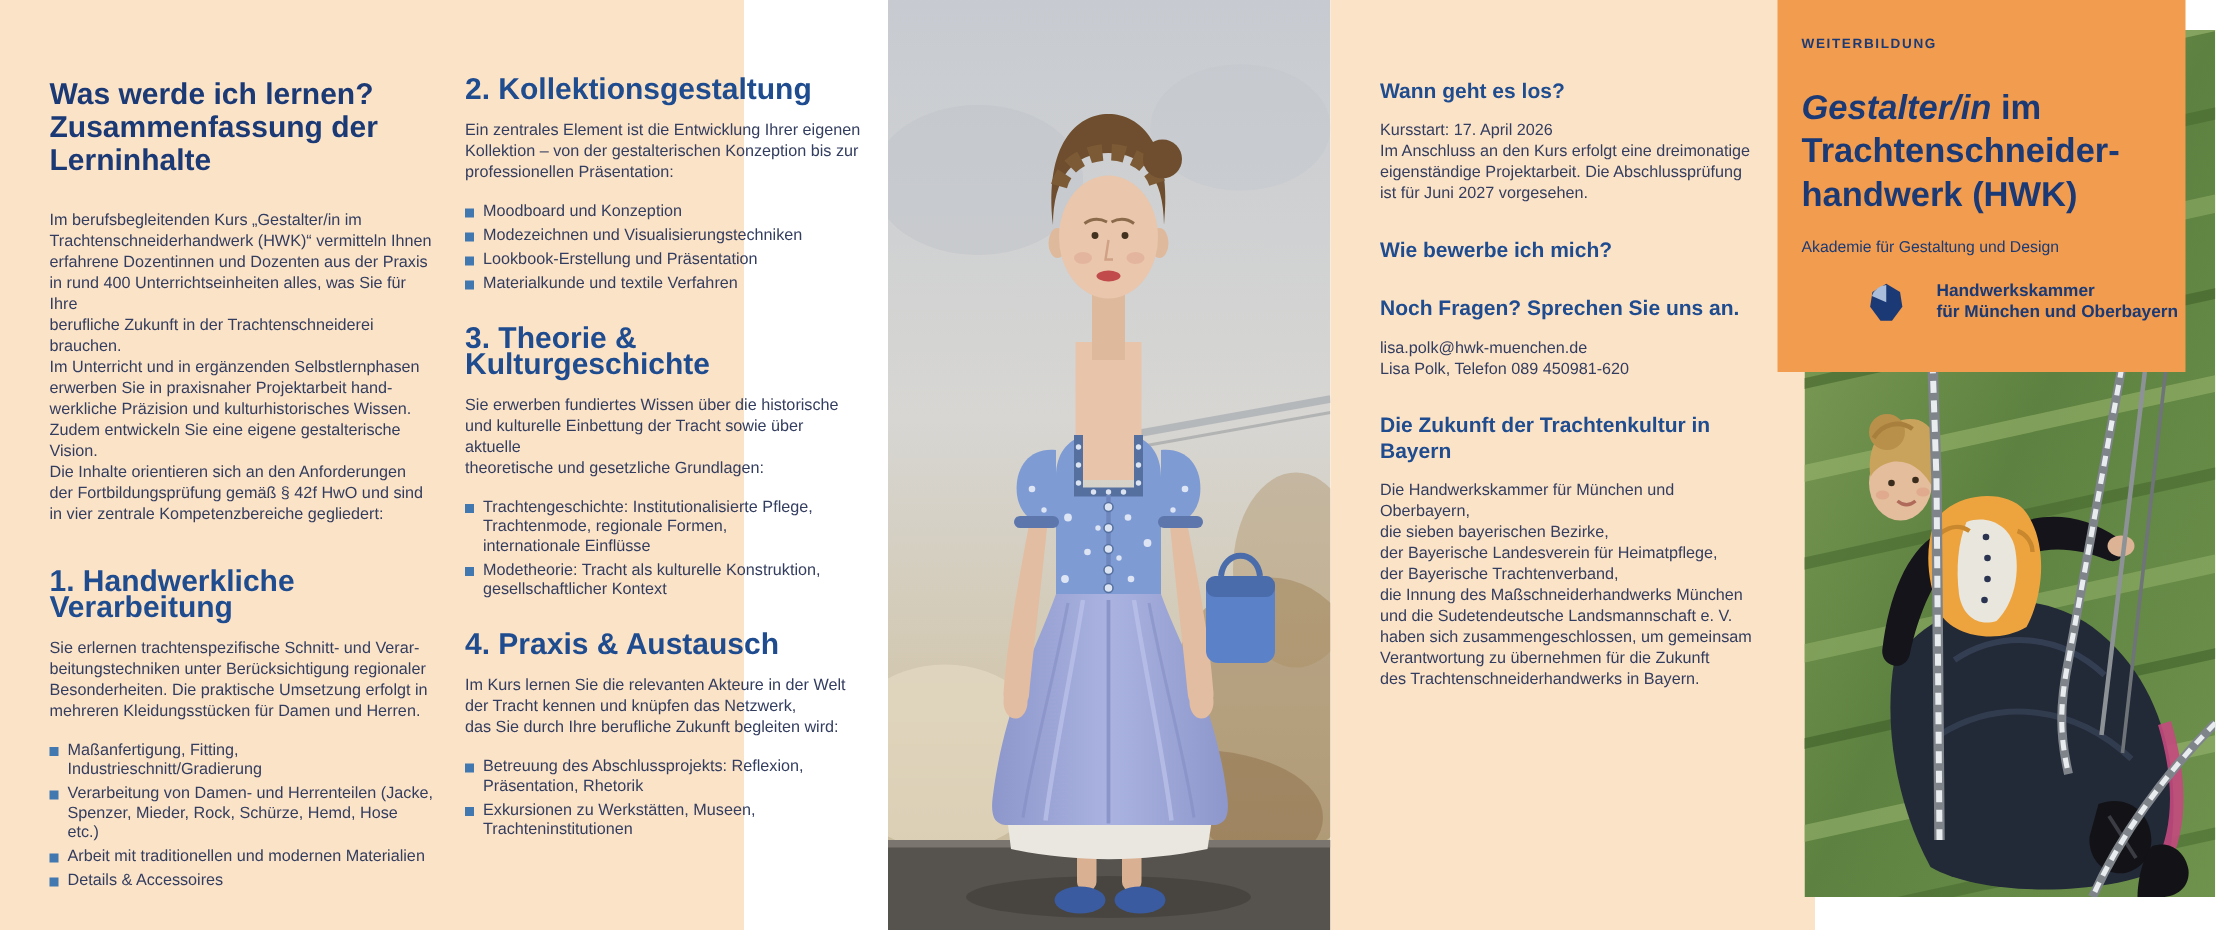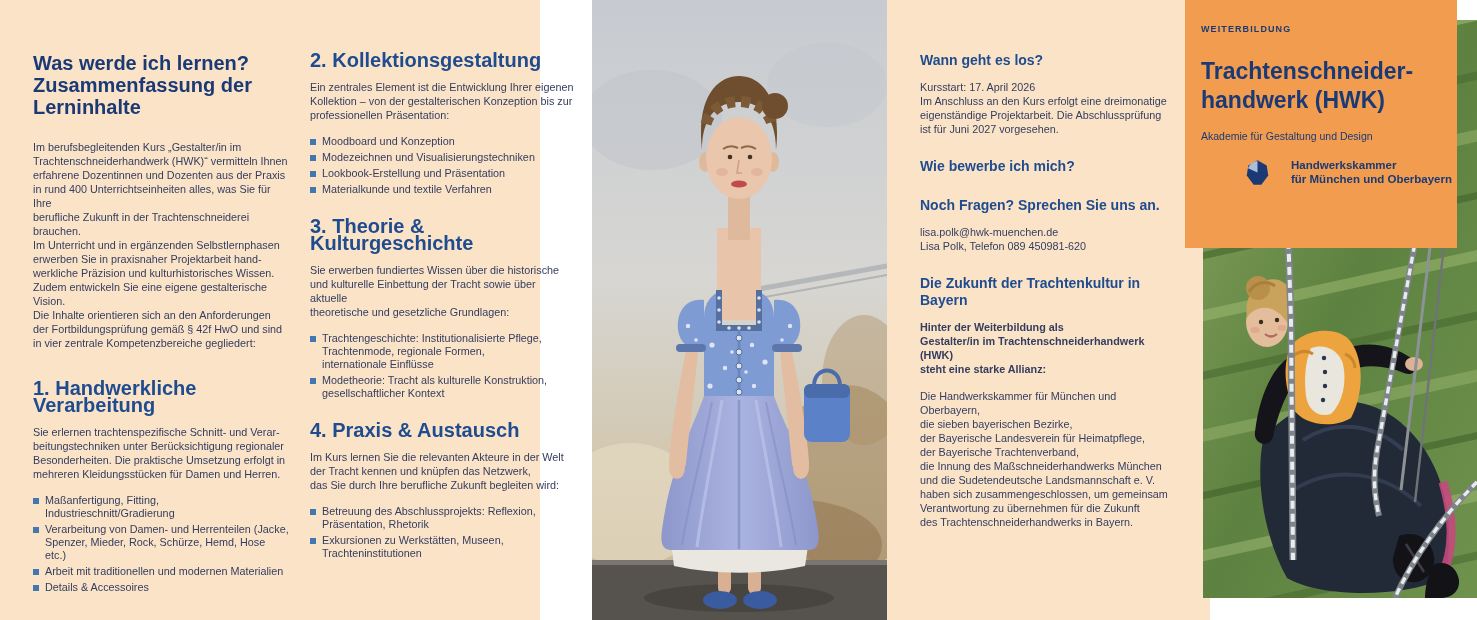--- a/index.html
+++ b/index.html
@@ -5,21 +5,21 @@
   html,body { margin:0; padding:0; background:#ffffff; }
   .page {
     position:relative; width:1477px; height:620px; overflow:hidden;
     background:#ffffff;
     font-family:"Liberation Sans", sans-serif;
     -webkit-font-smoothing:antialiased;
   }
   .peach { background:#fbe3c8; }
 
   
-  .panel-left   { position:absolute; left:0;     top:0;    width:496px;  height:620px;padding-left:44px; }
+  .panel-left   { position:absolute; left:0;     top:0;    width:496px;  height:620px; }
   .photo-mid    { position:absolute; left:592px; top:0;    width:295px;  height:620px; }
   .panel-info   { position:absolute; left:887px; top:0;    width:298px;  height:620px;padding-left:25px; }
   .photo-swing  { position:absolute; left:1203px;top:20px; width:274px;  height:578px; }
   .panel-cover  { position:absolute; left:1185px;top:0;    width:272px;  height:248px;
                   background:#f19c4f; box-sizing:border-box; padding:24px 0 0 16px; z-index:5; }
 
   
   .ml { white-space:pre-line; }
   h1 { margin:0 0 22px 0; font-size:20px; line-height:22px; color:#1b3a75; font-weight:bold; }
   .sec-head  { margin:0 0 11px 0; font-size:20px; line-height:17px; color:#1f4c8f; font-weight:bold; }
@@ -299,23 +299,20 @@
       </div>
 
       <div class="sec">
         <div class="sec-head" style="font-size:14px">Noch Fragen? Sprechen Sie uns an.</div>
         <p class="body-txt ml">lisa.polk@hwk-muenchen.de
 Lisa Polk, Telefon 089 450981-620</p>
       </div>
 
       <div class="sec">
         <div class="sec-head" style="font-size:14px">Die Zukunft der Trachtenkultur in Bayern</div>
-        <p class="body-txt ml lead para">Hinter der Weiterbildung als
-Gestalter/in im Trachtenschneiderhandwerk (HWK)
-steht eine starke Allianz:</p>
         <p class="body-txt ml para">Die Handwerkskammer für München und Oberbayern,
 die sieben bayerischen Bezirke,
 der Bayerische Landesverein für Heimatpflege,
 der Bayerische Trachtenverband,
 die Innung des Maßschneiderhandwerks München
 und die Sudetendeutsche Landsmannschaft e. V.
 haben sich zusammengeschlossen, um gemeinsam
 Verantwortung zu übernehmen für die Zukunft
 des Trachtenschneiderhandwerks in Bayern.</p>
 
@@ -391,20 +388,21 @@
         <path d="M246 36 L176 420 C 170 450 170 470 176 496" stroke="#e8ecef" stroke-width="3.4" stroke-dasharray="7 5"></path>
         <path d="M274 462 C 240 496 210 538 192 578" stroke="#7e848a" stroke-width="6"></path>
         <path d="M274 462 C 240 496 210 538 192 578" stroke="#e8ecef" stroke-width="3.4" stroke-dasharray="7 5"></path>
       </g>
     </svg>
   </div>
 
   <div class="panel-cover">
     <div class="kicker">WEITERBILDUNG</div>
     <div class="cover-title">
+      <div><span class="it">Gestalter/in</span><span> im</span></div>
       <div>Trachtenschneider-</div>
       <div>handwerk (HWK)</div>
     </div>
     <div class="cover-sub">Akademie für Gestaltung und Design</div>
     <div class="logo-row">
       <svg width="23" height="27" viewBox="0 0 30 34">
         <polygon points="15,1 27,8 29,21 20,33 10,33 1,21 3,8" fill="#1b3a75"></polygon>
         <path d="M15 17 L15 2 A15 15 0 0 0 2.5 11.5 Z" fill="#aabdda"></path>
       </svg>
       <div class="logo-txt">

